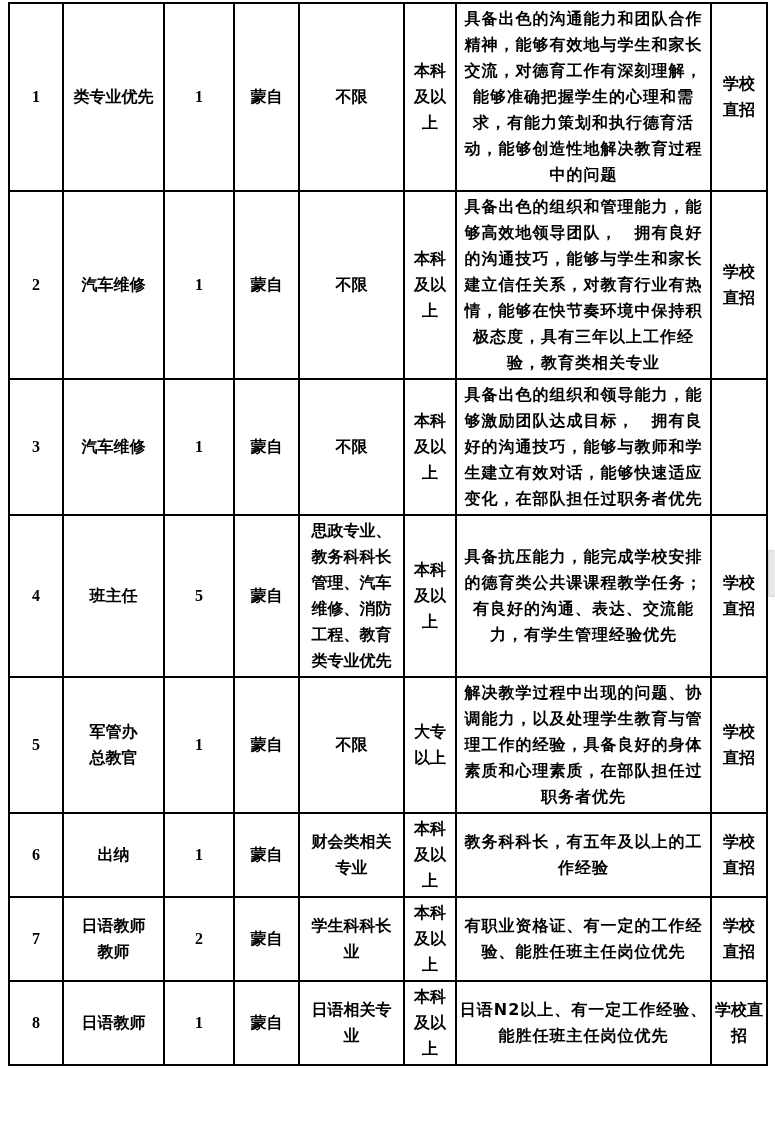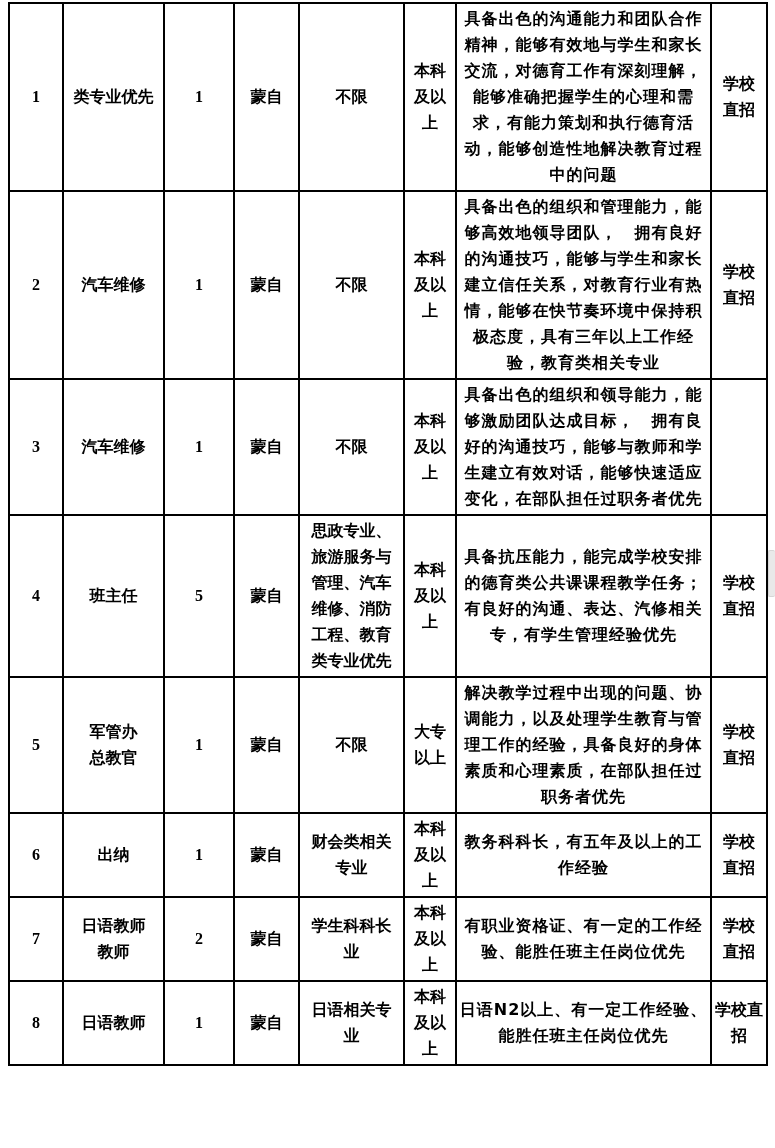--- a/index.html
+++ b/index.html
@@ -74,29 +74,29 @@
         <td class="req">具备出色的组织和领导能力，能够激励团队达成目标，　拥有良好的沟通技巧，能够与教师和学生建立有效对话，能够快速适应变化，在部队担任过职务者优先</td>
         <td></td>
       </tr>
 
       <tr class="r3">
         <td class="num">4</td>
         <td>班主任</td>
         <td class="num">5</td>
         <td>蒙自</td>
         <td>思政专业、
-旅游服务与
+教务科科长
 管理、汽车
 维修、消防
 工程、教育
 类专业优先</td>
         <td>本科
 及以
 上</td>
-        <td class="req">具备抗压能力，能完成学校安排的德育类公共课课程教学任务；有良好的沟通、表达、汽修相关专，有学生管理经验优先</td>
+        <td class="req">具备抗压能力，能完成学校安排的德育类公共课课程教学任务；有良好的沟通、表达、交流能力，有学生管理经验优先</td>
         <td>学校
 直招</td>
       </tr>
 
       <tr class="r4">
         <td class="num">5</td>
         <td>军管办
 总教官</td>
         <td class="num">1</td>
         <td>蒙自</td>

